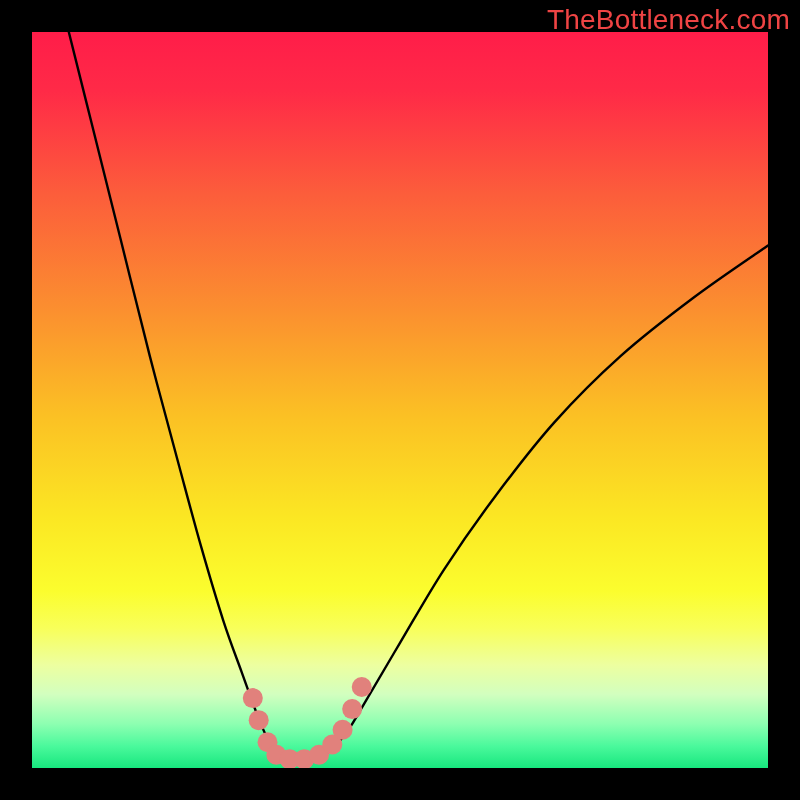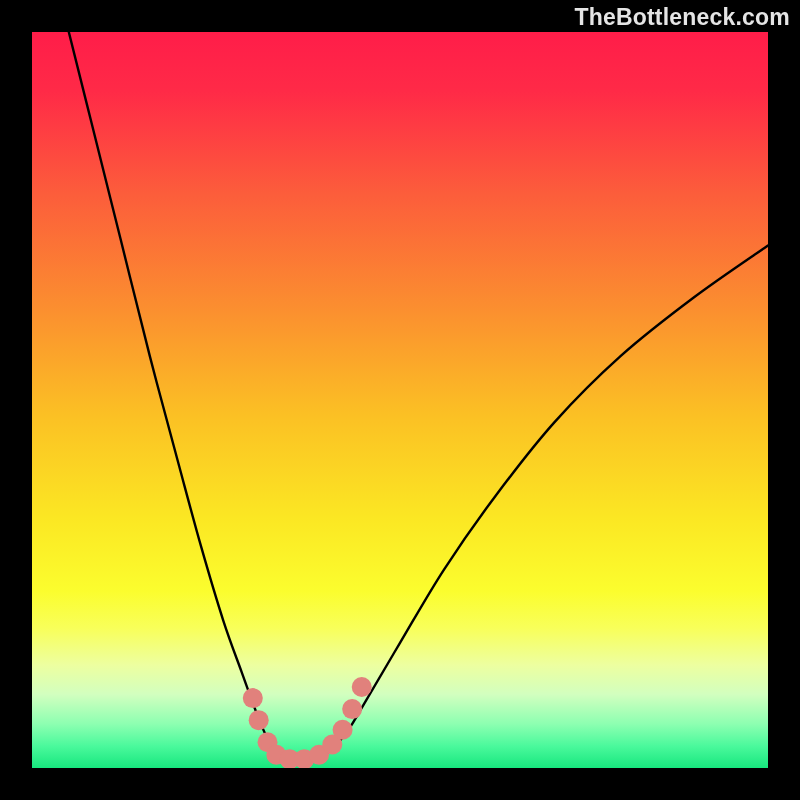--- a/index.html
+++ b/index.html
@@ -16,23 +16,23 @@
     top: 0;
     left: 0;
     width: 800px;
     height: 800px;
     background: #000;
   }
   .watermark {
     position: absolute;
     top: 4px;
     right: 10px;
-    color: #e5e5e5;
-    font-size: 23px;
-    font-weight: 700;
+    color: #ef4444;
+    font-size: 28px;
+    font-weight: 400;
     letter-spacing: 0.2px;
     z-index: 10;
   }
   .plot {
     position: absolute;
     top: 32px;
     left: 32px;
     width: 736px;
     height: 736px;
   }

